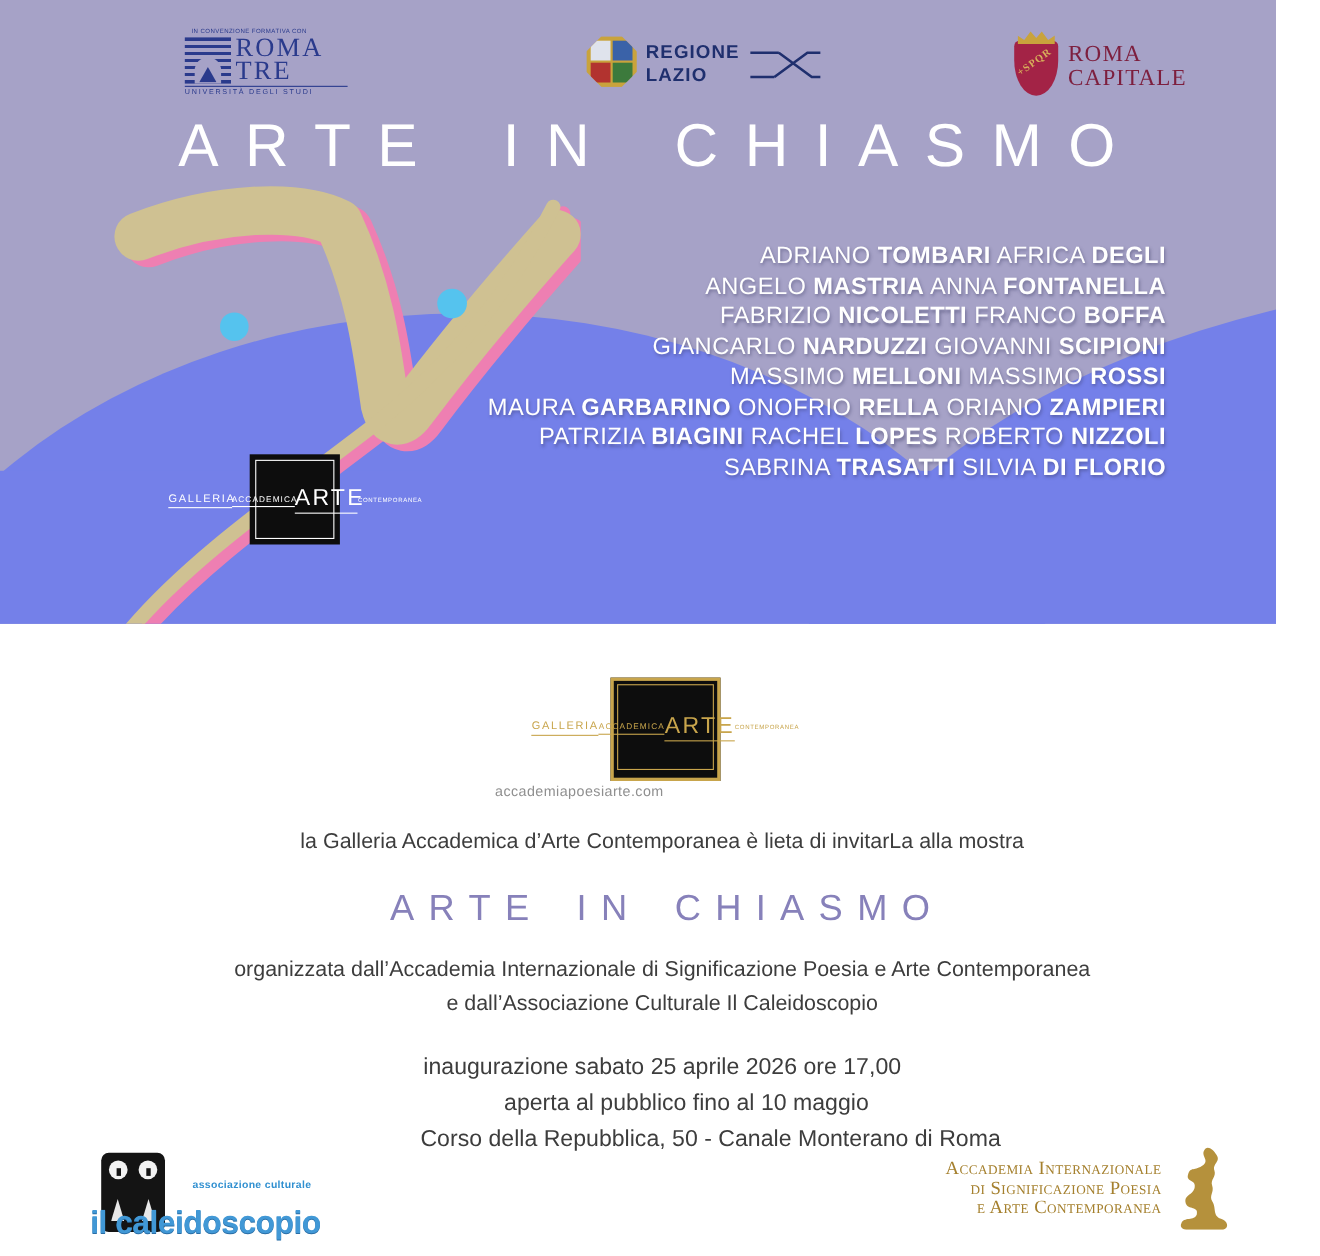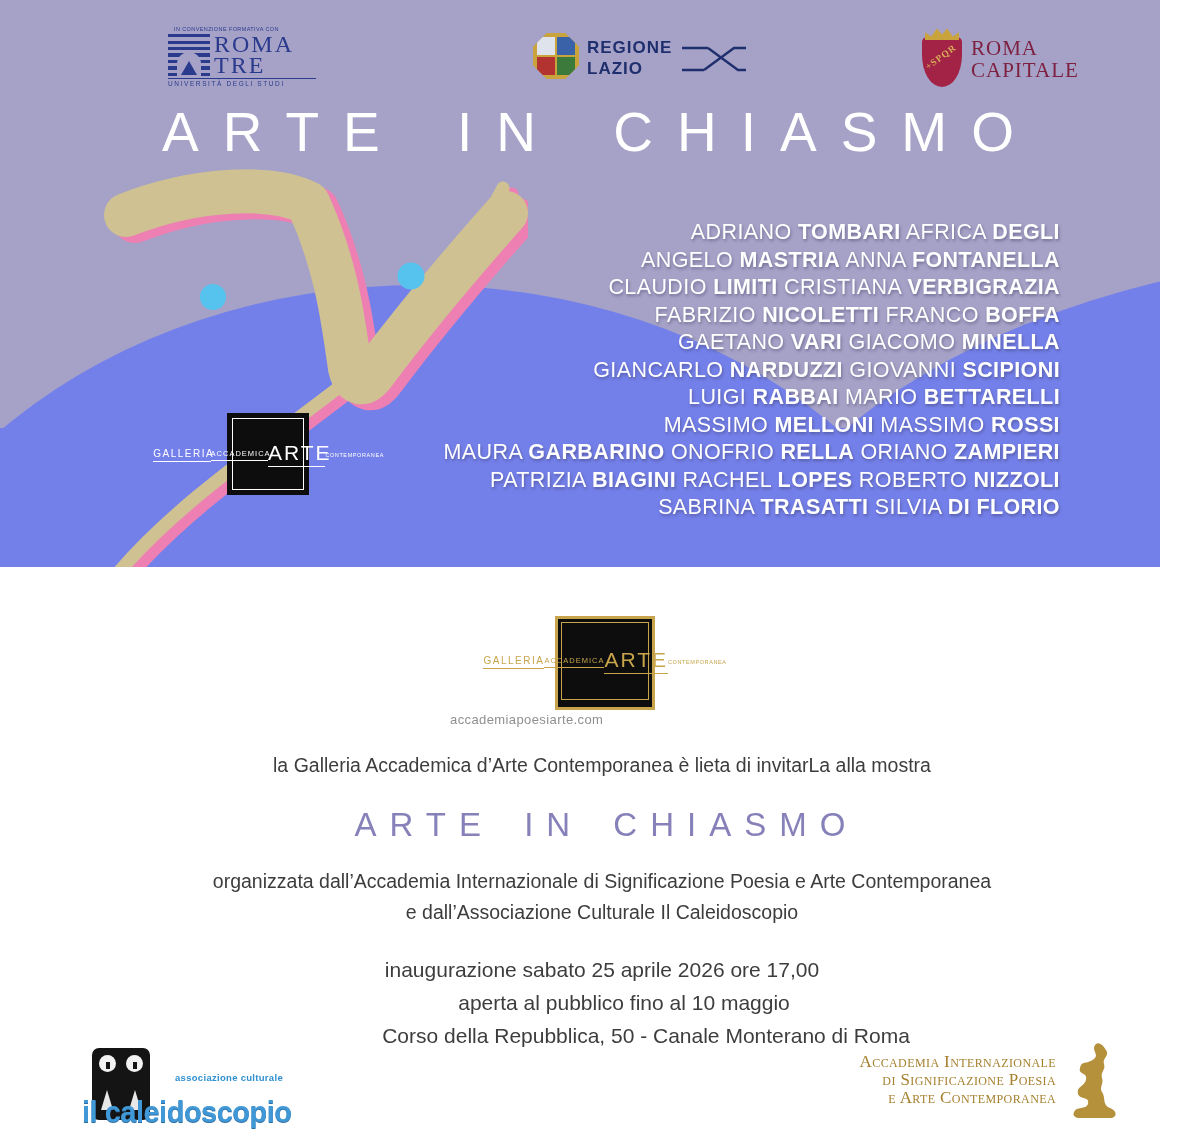--- a/index.html
+++ b/index.html
@@ -142,25 +142,22 @@
         <div>ROMA</div>
         <div>CAPITALE</div>
       </div>
     </div>
 
     <div class="main-title">ARTE IN CHIASMO</div>
 
     <div class="artists">
         <div class="artist-row"><span class="fn">ADRIANO </span><span class="ln">TOMBARI</span><span class="fn"> AFRICA </span><span class="ln">DEGLI</span></div>
         <div class="artist-row"><span class="fn">ANGELO </span><span class="ln">MASTRIA</span><span class="fn"> ANNA </span><span class="ln">FONTANELLA</span></div>
-        <div class="artist-row"><span class="fn">CLAUDIO </span><span class="ln">LIMITI</span><span class="fn"> CRISTIANA </span><span class="ln">VERBIGRAZIA</span></div>
         <div class="artist-row"><span class="fn">FABRIZIO </span><span class="ln">NICOLETTI</span><span class="fn"> FRANCO </span><span class="ln">BOFFA</span></div>
-        <div class="artist-row"><span class="fn">GAETANO </span><span class="ln">VARI</span><span class="fn"> GIACOMO </span><span class="ln">MINELLA</span></div>
         <div class="artist-row"><span class="fn">GIANCARLO </span><span class="ln">NARDUZZI</span><span class="fn"> GIOVANNI </span><span class="ln">SCIPIONI</span></div>
-        <div class="artist-row"><span class="fn">LUIGI </span><span class="ln">RABBAI</span><span class="fn"> MARIO </span><span class="ln">BETTARELLI</span></div>
         <div class="artist-row"><span class="fn">MASSIMO </span><span class="ln">MELLONI</span><span class="fn"> MASSIMO </span><span class="ln">ROSSI</span></div>
         <div class="artist-row"><span class="fn">MAURA </span><span class="ln">GARBARINO</span><span class="fn"> ONOFRIO </span><span class="ln">RELLA</span><span class="fn"> ORIANO </span><span class="ln">ZAMPIERI</span></div>
         <div class="artist-row"><span class="fn">PATRIZIA </span><span class="ln">BIAGINI</span><span class="fn"> RACHEL </span><span class="ln">LOPES</span><span class="fn"> ROBERTO </span><span class="ln">NIZZOLI</span></div>
         <div class="artist-row"><span class="fn">SABRINA </span><span class="ln">TRASATTI</span><span class="fn"> SILVIA </span><span class="ln">DI FLORIO</span></div>
       </div>
 
     <div class="gal-logo gal-top">
       <div class="gal-inner">
         <div class="gal-l1">GALLERIA</div>
         <div class="gal-l2">ACCADEMICA</div>

